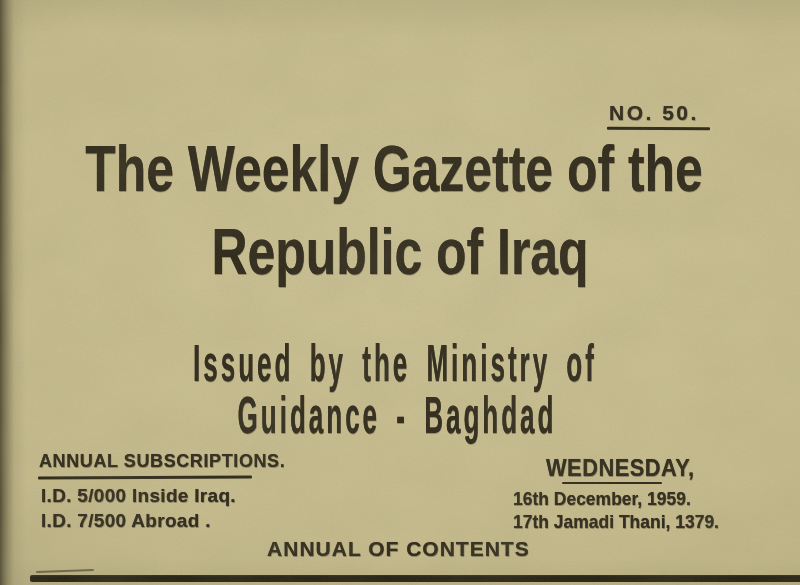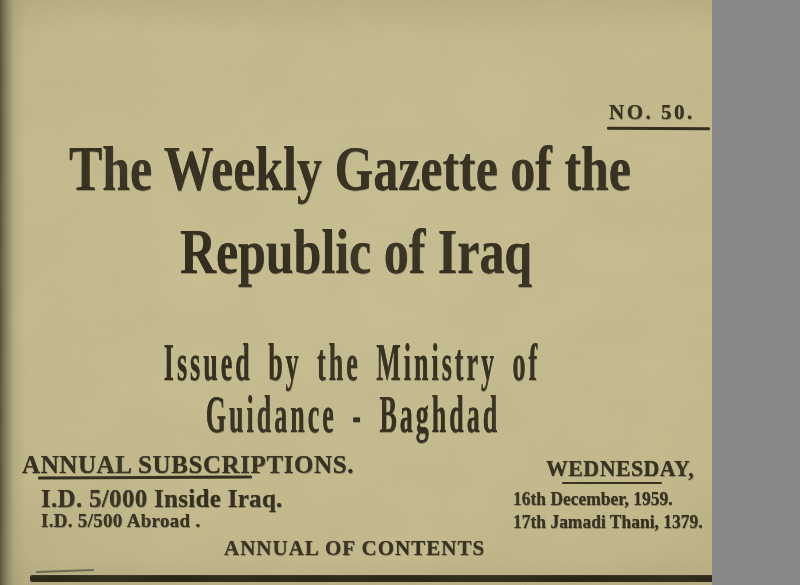--- a/index.html
+++ b/index.html
@@ -1,19 +1,19 @@
 <!DOCTYPE html>
 <html><head>
 <meta charset="utf-8">
 <style>
   html,body{margin:0;padding:0;background:#888;}
   .page{
-    position:relative;width:712px;height:585px;overflow:hidden;
+    position:relative;width:800px;height:585px;overflow:hidden;
     background:#c9bf90;
-    font-family:Liberation Serif, serif;
+    font-family:Liberation Sans, sans-serif;
     color:#2b2619;
     text-align:right;
   }
   .vignette{
     position:absolute;inset:0;pointer-events:none;
     background:
       radial-gradient(115% 95% at 52% 42%, rgba(255,250,220,0.10) 0%, rgba(0,0,0,0) 55%, rgba(70,64,40,0.16) 100%),
       linear-gradient(180deg, rgba(95,88,60,0.10) 0, rgba(0,0,0,0) 36px),
       linear-gradient(0deg, rgba(95,88,60,0.08) 0, rgba(0,0,0,0) 26px);
   }
@@ -25,22 +25,22 @@
   .ink{text-shadow:0 0 0.7px rgba(43,38,25,0.65), 0.6px 0.6px 0.5px rgba(43,38,25,0.35);}
 
   .issue-no{left:609px;top:102px;font-size:21px;letter-spacing:2.5px;}
   .title{left:49.2%;transform:translateX(-50%) scaleX(0.78);font-size:64px;}
   .title.l1{top:137px;}
   .title.l2{left:50%;top:220px;}
   .subtitle{left:49.4%;transform:translateX(-50%) scaleX(0.5);font-size:52px;letter-spacing:6px;word-spacing:12px;}
   .subtitle.s1{top:337px;}
   .subtitle.s2{left:49.6%;top:389px;}
 
-  .annual-heading{left:22px;top:452px;font-size:25px;letter-spacing:0.6px;}
-  .rate1{left:41px;top:486px;font-size:25px;letter-spacing:0.3px;}
+  .annual-heading{left:39px;top:452px;font-size:18px;letter-spacing:0.6px;}
+  .rate1{left:41px;top:486px;font-size:19px;letter-spacing:0.3px;}
   .rate2{left:41px;top:511px;font-size:19px;letter-spacing:0.3px;}
 
   .weekday{left:546px;top:457px;font-size:23px;letter-spacing:0.5px;transform:scaleX(0.95);transform-origin:left;}
   .date-greg{left:513px;top:489px;font-size:19px;transform:scaleX(0.92);transform-origin:left;}
   .date-hijri{left:513px;top:512px;font-size:19px;transform:scaleX(0.92);transform-origin:left;}
 
   .contents{left:49.8%;transform:translateX(-50%);top:538px;font-size:21px;letter-spacing:1px;}
 
   .rule{position:absolute;background:#292416;border-radius:1px;}
   .rule-issue{left:607px;top:127px;width:103px;height:2.5px;transform:rotate(0.4deg);}
@@ -92,21 +92,21 @@
 
   <div class="txt ink title l1">The Weekly Gazette of the</div>
   <div class="txt ink title l2">Republic of Iraq</div>
 
   <div class="txt ink subtitle s1">Issued by the Ministry of</div>
   <div class="txt ink subtitle s2">Guidance - Baghdad</div>
 
   <div class="txt ink annual-heading">ANNUAL SUBSCRIPTIONS.</div>
   <div class="rule rule-annual"></div>
   <div class="txt ink rate1">I.D. 5/000 Inside Iraq.</div>
-  <div class="txt ink rate2">I.D. 5/500 Abroad .</div>
+  <div class="txt ink rate2">I.D. 7/500 Abroad .</div>
 
   <div class="txt ink weekday">WEDNESDAY,</div>
   <div class="rule rule-weekday"></div>
   <div class="txt ink date-greg">16th December, 1959.</div>
   <div class="txt ink date-hijri">17th Jamadi Thani, 1379.</div>
 
   <div class="txt ink contents">ANNUAL OF CONTENTS</div>
 
   <div class="rule rule-flick"></div>
   <div class="rule rule-bottom"></div>

